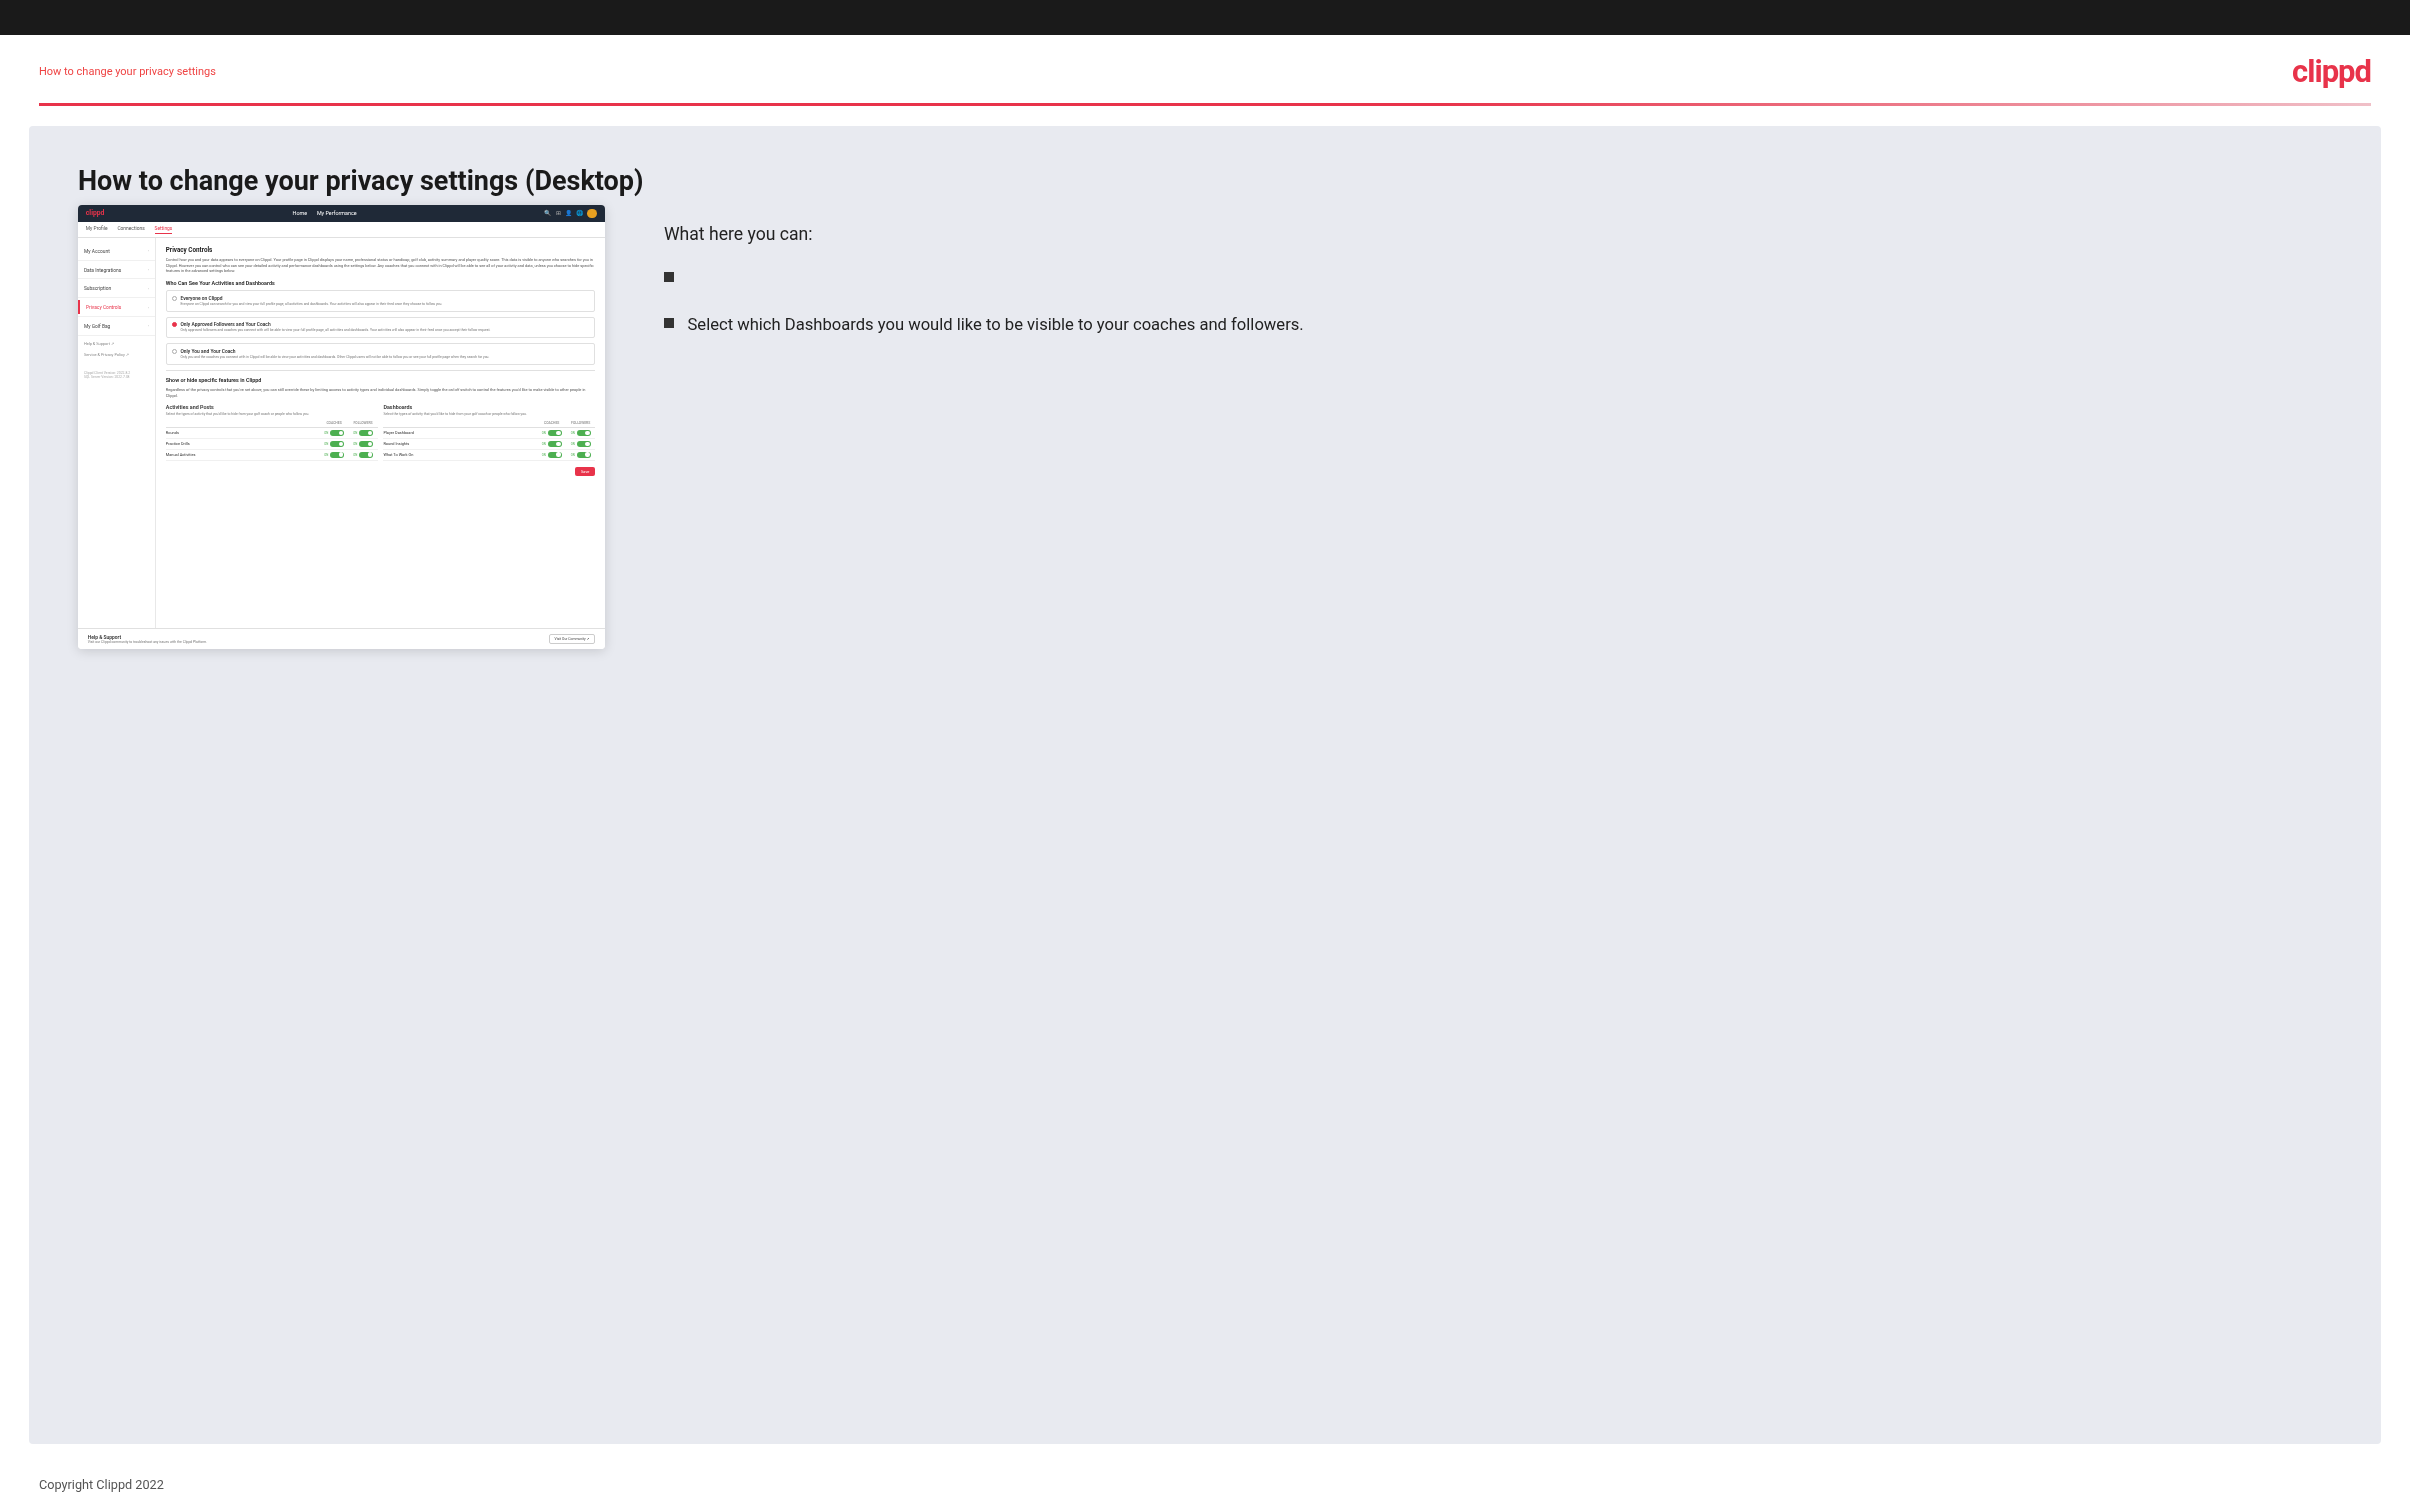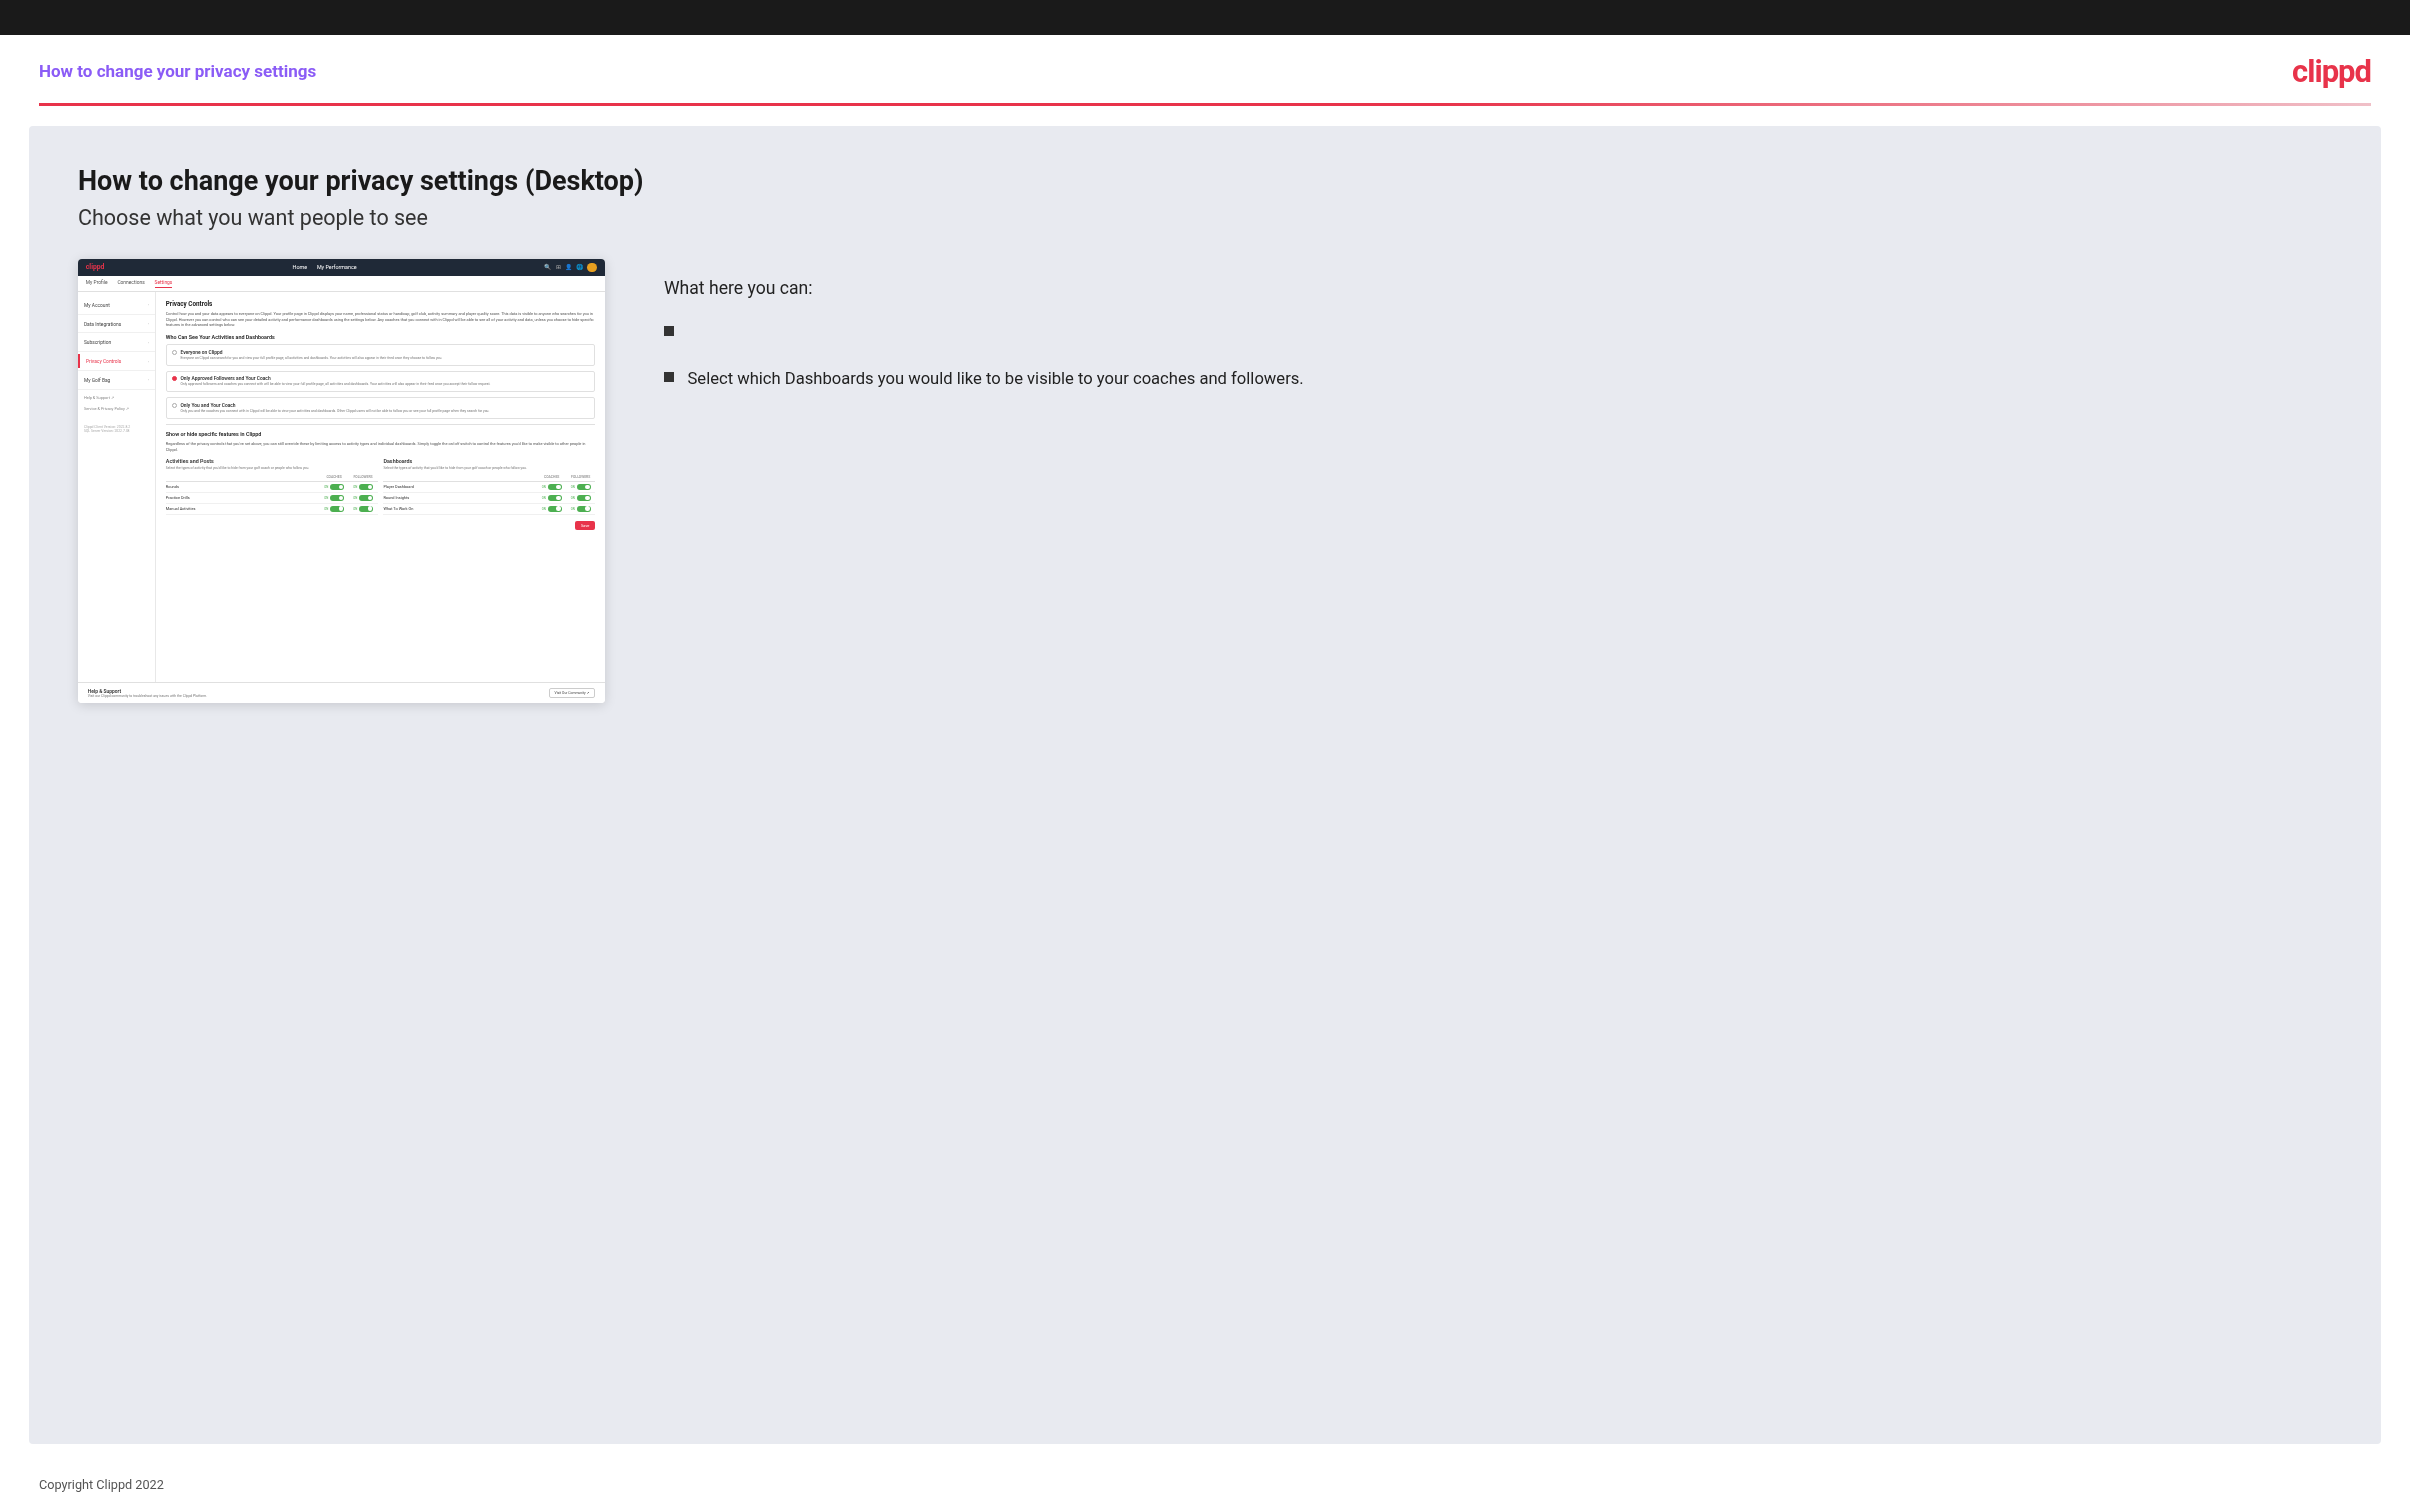--- a/index.html
+++ b/index.html
@@ -19,23 +19,23 @@
     }
     
     .header {
       display: flex;
       align-items: center;
       justify-content: space-between;
       padding: 17.6px 39px 13.7px 39px;
       background: #fff;
     }
     .header-title {
-      font-size: 17px;
-      color: #8b5cf6;
-      font-weight: 700;
+      font-size: 11px;
+      color: #ef4444;
+      font-weight: 400;
     }
     .logo {
       font-size: 31px;
       font-weight: 700;
       color: #e8334a;
       letter-spacing: -1px;
     }
     
     .header-divider {
       height: 2.9px;
@@ -408,21 +408,20 @@
 
 <div class="header">
   <span class="header-title">How to change your privacy settings</span>
   <span class="logo">clippd</span>
 </div>
 
 <div class="header-divider"></div>
 
 <div class="main-content">
   <h1 class="page-heading">How to change your privacy settings (Desktop)</h1>
-  <p class="page-subheading">Choose what you want people to see</p>
 
   <div class="content-row">
 
     <div class="screenshot-mockup">
 
       <div class="mock-nav">
         <span class="mock-nav-logo">clippd</span>
         <div class="mock-nav-links">
           <span>Home</span>
           <span>My Performance</span>

